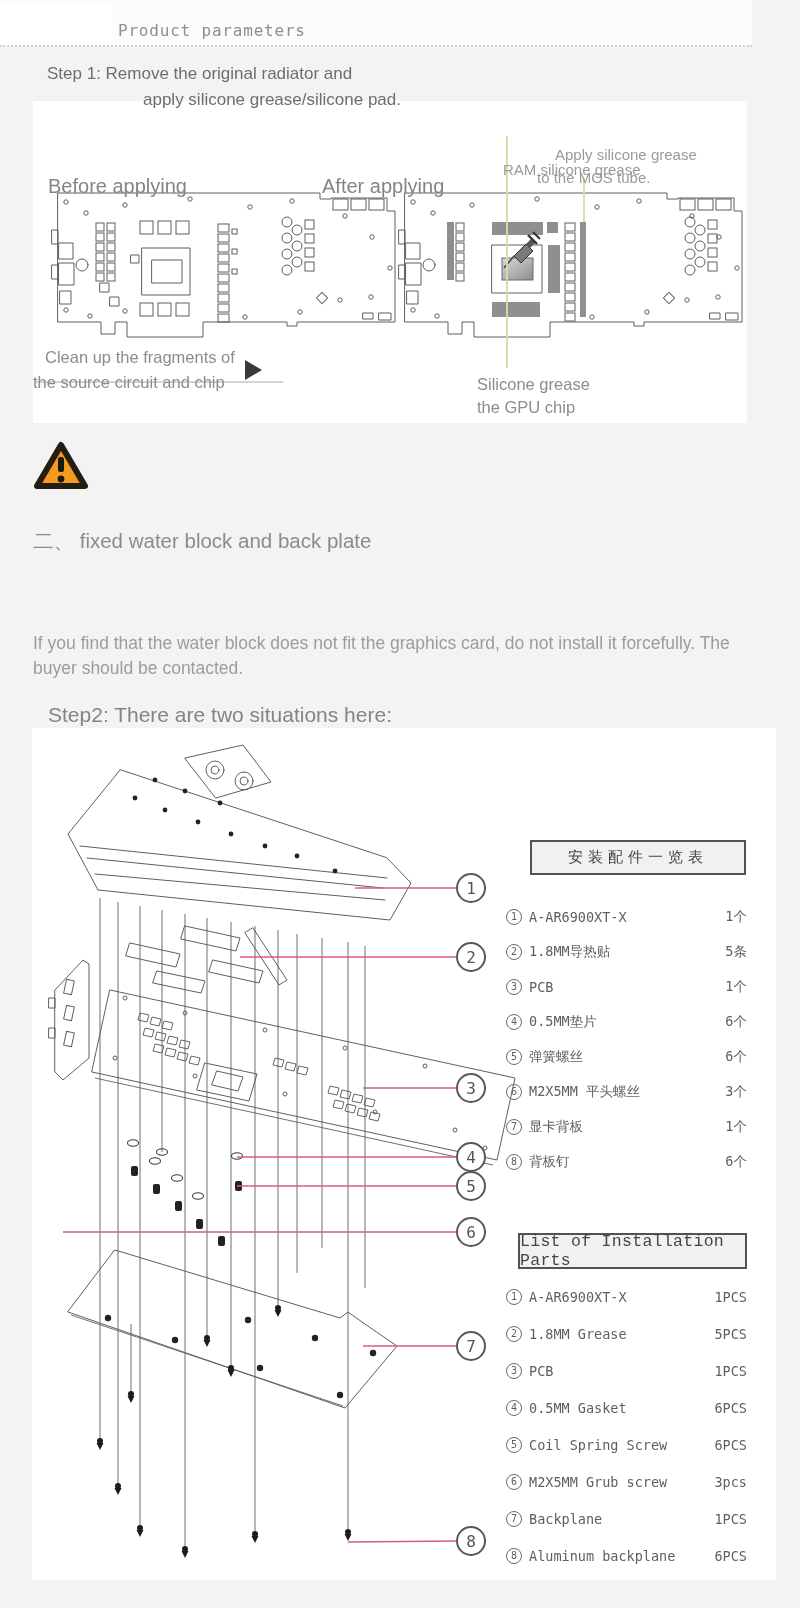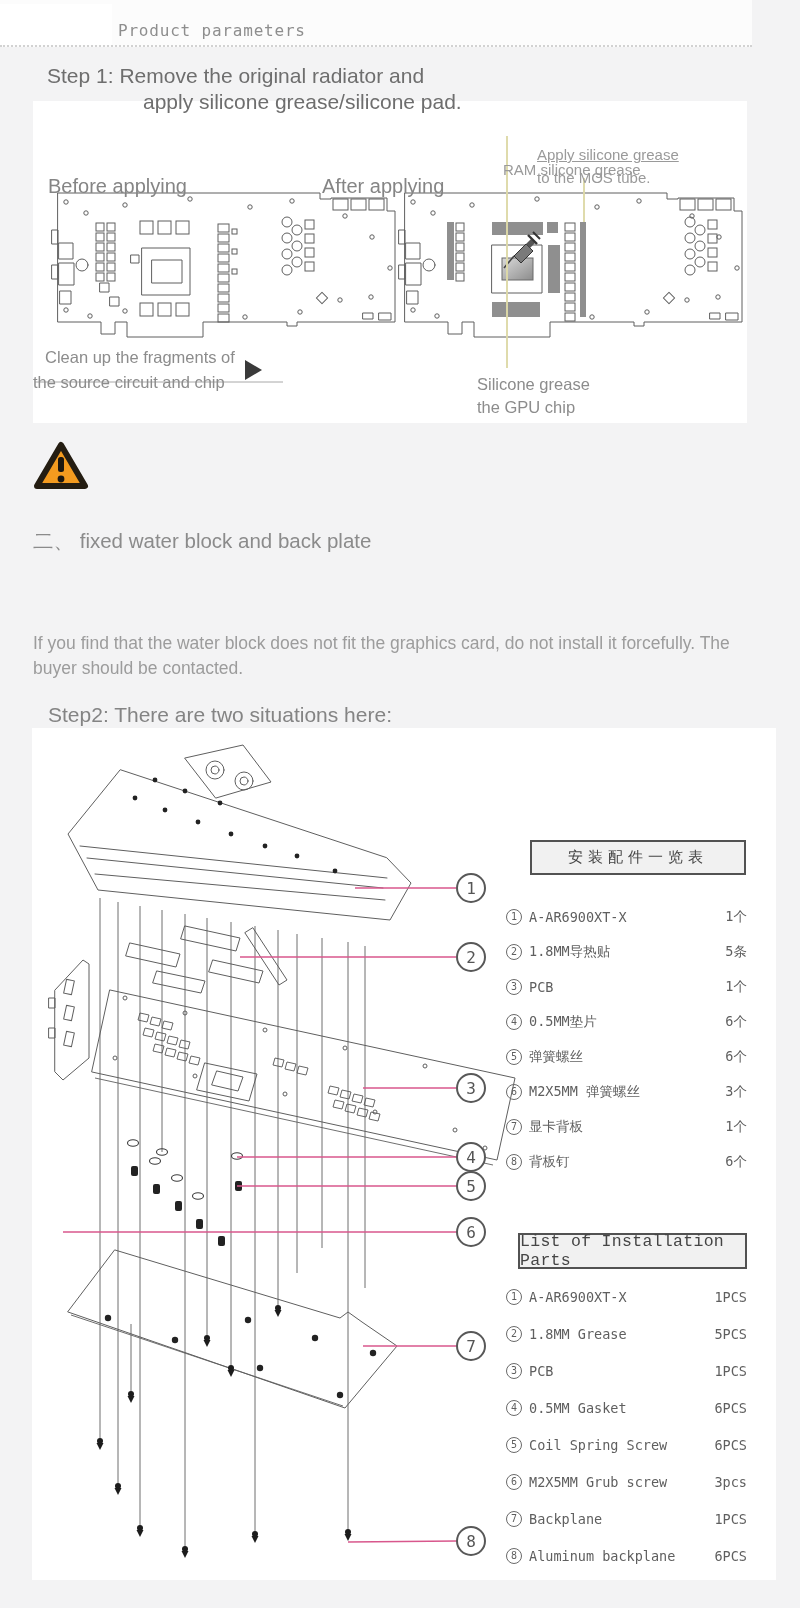--- a/index.html
+++ b/index.html
@@ -10,30 +10,30 @@
   .header{position:absolute;left:0;top:0;width:752px;height:45px;background:#fcfcfc;
           border-bottom:2px dotted #d2d2d2;}
   .header-tab{position:absolute;left:0;top:4px;width:112px;height:41px;background:#ffffff;}
   .header-title{position:absolute;left:118px;top:21px;font-size:16px;color:#8e8e8e;
           letter-spacing:0.8px;font-family:"DejaVu Sans Mono",monospace;}
   
   .panel{position:absolute;background:#ffffff;}
   .panel1{left:33px;top:101px;width:714px;height:322px;}
   .panel2{left:32px;top:728px;width:744px;height:852px;}
   
-  .s1h{font-size:21px;color:#6e6e6e;}
+  .s1h{font-size:17px;color:#6e6e6e;}
   .s1h1{left:47px;top:64px;}
   .s1h2{left:143px;top:90px;z-index:3;}
   
   .lbl{color:#858585;font-size:20px;z-index:3;margin-top:44px;}
   .before{left:48px;top:131px;}
   .after{left:322px;top:131px;}
   .note{font-size:15px;color:#9a9a9a;z-index:3;}
   .ram{left:503px;top:117px;margin-top:44px;}
-  .mos1{left:537px;top:146px;text-decoration:underline;}
+  .mos1{left:555px;top:146px;}
   .mos2{left:537px;top:169px;}
   .note2{font-size:16.5px;color:#8c8c8c;z-index:3;}
   .clean1{left:33px;top:348px;margin-left:12px;}
   .clean2{left:33px;top:373px;}
   .gpu1{left:477px;top:375px;}
   .gpu2{left:477px;top:398px;}
   
   .warn-text{left:88px;top:446px;width:664px;font-size:19.5px;line-height:23px;color:#9c9c9c;}
   
   .sec2h{left:33px;top:527px;font-size:20.5px;color:#8b8b8b;}
@@ -514,21 +514,21 @@
         <span class="pname">0.5MM垫片</span>
         <span class="pqty">6个</span>
       </div>
     <div class="prow">
         <span class="pnum">5</span>
         <span class="pname">弹簧螺丝</span>
         <span class="pqty">6个</span>
       </div>
     <div class="prow">
         <span class="pnum">6</span>
-        <span class="pname">M2X5MM 弹簧螺丝</span>
+        <span class="pname">M2X5MM 平头螺丝</span>
         <span class="pqty">3个</span>
       </div>
     <div class="prow">
         <span class="pnum">7</span>
         <span class="pname">显卡背板</span>
         <span class="pqty">1个</span>
       </div>
     <div class="prow">
         <span class="pnum">8</span>
         <span class="pname">背板钉</span>

